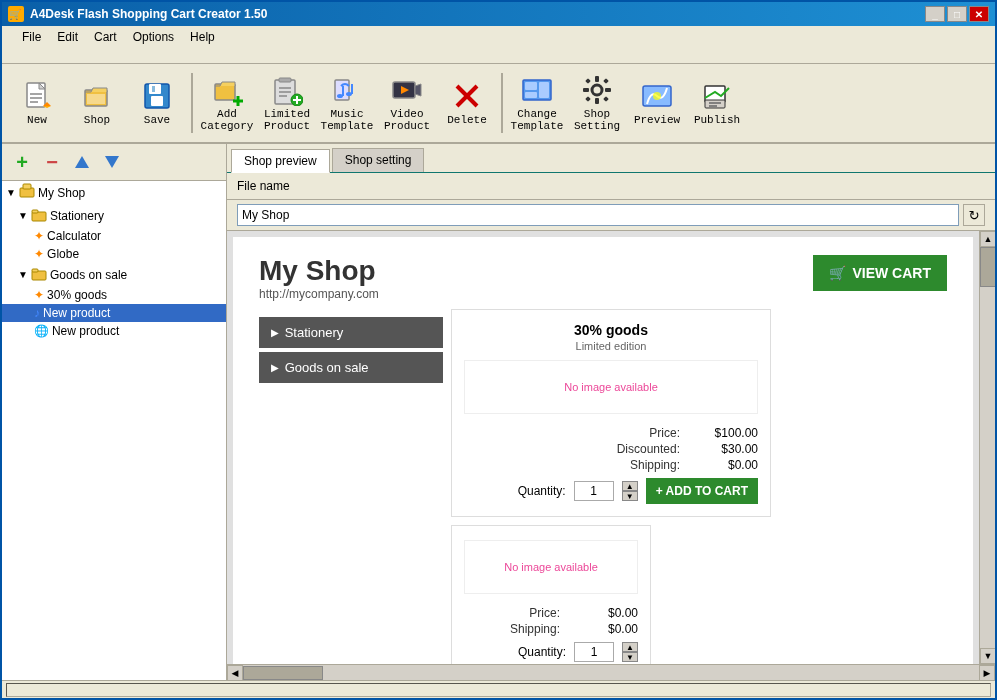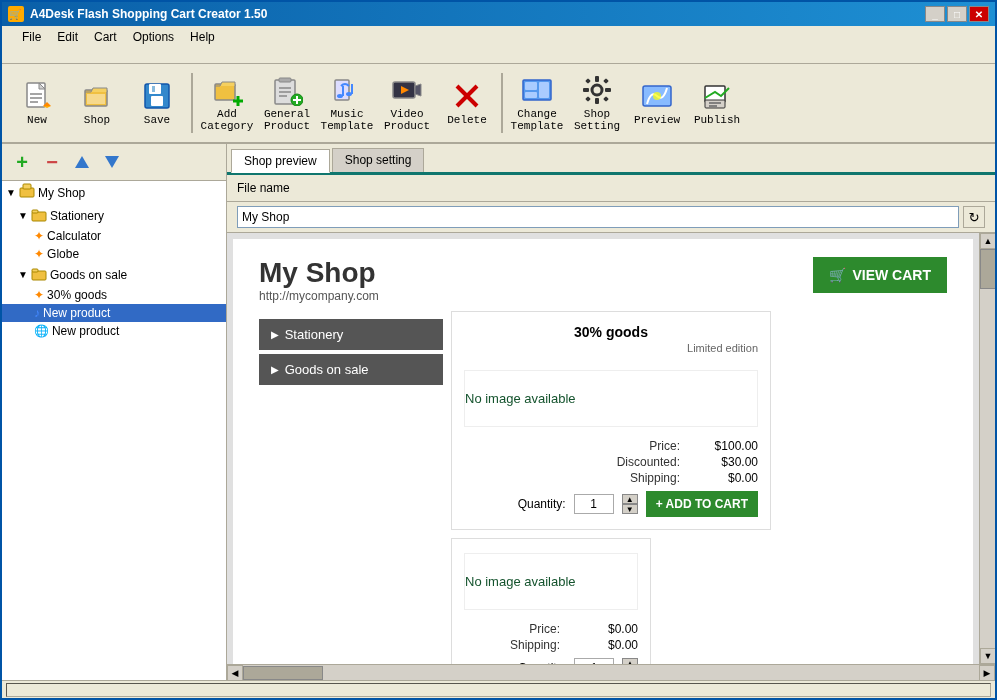--- a/index.html
+++ b/index.html
@@ -31,40 +31,40 @@
 
     .tree-item { display: flex; align-items: center; gap: 3px; padding: 2px 4px; cursor: pointer; white-space: nowrap; }
     .tree-item.selected { background: #316ac5; color: white; }
     .tree-indent-1 { padding-left: 16px; }
     .tree-indent-2 { padding-left: 32px; }
 
     
     .content-area { flex: 1; display: flex; flex-direction: column; overflow: hidden; }
 
     
-    .tabs { display: flex; background: #ece9d8; padding: 4px 4px 0 4px; border-bottom: 3px solid #0f766e; }
+    .tabs { display: flex; background: #ece9d8; padding: 4px 4px 0 4px; border-bottom: 1px solid #0f766e; }
     .tab { padding: 4px 12px; border: 1px solid #aca899; border-bottom: none; cursor: pointer; background: #d4d0c8; margin-right: 2px; font-size: 12px; }
     .tab.active { background: white; border-bottom: 1px solid white; position: relative; top: 1px; }
     .form-input { flex: 1; height: 22px; border: 1px solid #7f9db9; padding: 2px 4px; font-size: 12px; }
     .form-input-btn { width: 22px; height: 22px; border: 1px solid #aca899; background: #ece9d8; cursor: pointer; display: flex; align-items: center; justify-content: center; }
 
     
     .preview-panel { flex: 1; overflow: auto; background: #e8e8e8; padding: 4px; }
     .shop-preview { background: white; min-height: 600px; padding: 10px; }
     .shop-header { display: flex; justify-content: space-between; align-items: flex-start; padding: 8px 16px; }
     .shop-title { font-size: 28px; font-weight: bold; color: #333; }
     .view-cart-btn { background: #2d8a2d; color: white; border: none; padding: 10px 16px; cursor: pointer; font-size: 14px; font-weight: bold; display: flex; align-items: center; gap: 6px; }
 
     
     .category-nav { display: flex; flex-direction: column; gap: 4px; width: 200px; padding: 8px; }
     .cat-btn { background: #555; color: white; padding: 8px 12px; cursor: pointer; display: flex; align-items: center; gap: 6px; font-size: 13px; }
     .product-card { border: 1px solid #ddd; padding: 12px; width: 320px; margin-right: 8px; margin-bottom: 8px; background: white; }
     .product-name { text-align: center; font-size: 14px; font-weight: bold; margin-bottom: 2px; }
-    .product-subtitle { text-align: right; font-size: 11px; color: #666; margin-bottom: 16px; }
-    .product-image { text-align: left; color: #14532d; font-size: 13px; padding: 20px 0; border: 1px solid #eee; margin-bottom: 12px; }
+    .product-subtitle { text-align: center; font-size: 11px; color: #666; margin-bottom: 8px; }
+    .product-image { text-align: center; color: #ec4899; font-size: 11px; padding: 20px 0; border: 1px solid #eee; margin-bottom: 12px; }
     .product-price-row { display: flex; justify-content: flex-end; gap: 8px; margin-bottom: 2px; font-size: 12px; }
     .product-price-label { color: #333; text-align: left; }
     .product-price-val { width: 70px; text-align: right; }
     .product-qty-row { display: flex; align-items: center; justify-content: flex-end; gap: 8px; margin-top: 6px; }
     .qty-input { width: 40px; height: 20px; border: 1px solid #aaa; text-align: center; font-size: 12px; }
     .qty-spinner { display: flex; flex-direction: column; }
     .qty-arrow { width: 16px; height: 10px; background: #d4d0c8; border: 1px solid #888; cursor: pointer; display: flex; align-items: center; justify-content: center; font-size: 8px; }
     .add-cart-btn { background: #2d8a2d; color: white; border: none; padding: 6px 10px; cursor: pointer; font-size: 12px; font-weight: bold; }
 
     
@@ -155,21 +155,21 @@
       <div class="tool-icon">
         <svg width="32" height="32" viewBox="0 0 32 32">
             <rect x="4" y="6" width="20" height="24" rx="1" fill="#ddd" stroke="#888" stroke-width="1.5"></rect>
             <rect x="8" y="4" width="12" height="4" rx="1" fill="#aaa" stroke="#888" stroke-width="1"></rect>
             <path d="M8 14 h12 M8 18 h12 M8 22 h8" stroke="#888" stroke-width="1.5"></path>
             <circle cx="26" cy="26" r="6" fill="#22aa22" stroke="#118811" stroke-width="1"></circle>
             <line x1="26" y1="22" x2="26" y2="30" stroke="white" stroke-width="2"></line>
             <line x1="22" y1="26" x2="30" y2="26" stroke="white" stroke-width="2"></line>
           </svg>
       </div>
-      <span>General Product</span>
+      <span>Limited Product</span>
     </div>
     <div class="tool-btn">
       <div class="tool-icon">
         <svg width="32" height="32" viewBox="0 0 32 32">
             <rect x="4" y="6" width="14" height="20" rx="1" fill="#ddf" stroke="#888" stroke-width="1.5"></rect>
             <path d="M10 12 Q14 8 18 12" stroke="#4488ff" stroke-width="2" fill="none"></path>
             <ellipse cx="9" cy="22" rx="3" ry="2" fill="#4488ff"></ellipse>
             <line x1="12" y1="12" x2="12" y2="22" stroke="#4488ff" stroke-width="2"></line>
             <ellipse cx="18" cy="20" rx="3" ry="2" fill="#4488ff"></ellipse>
             <line x1="21" y1="10" x2="21" y2="20" stroke="#4488ff" stroke-width="2"></line>

